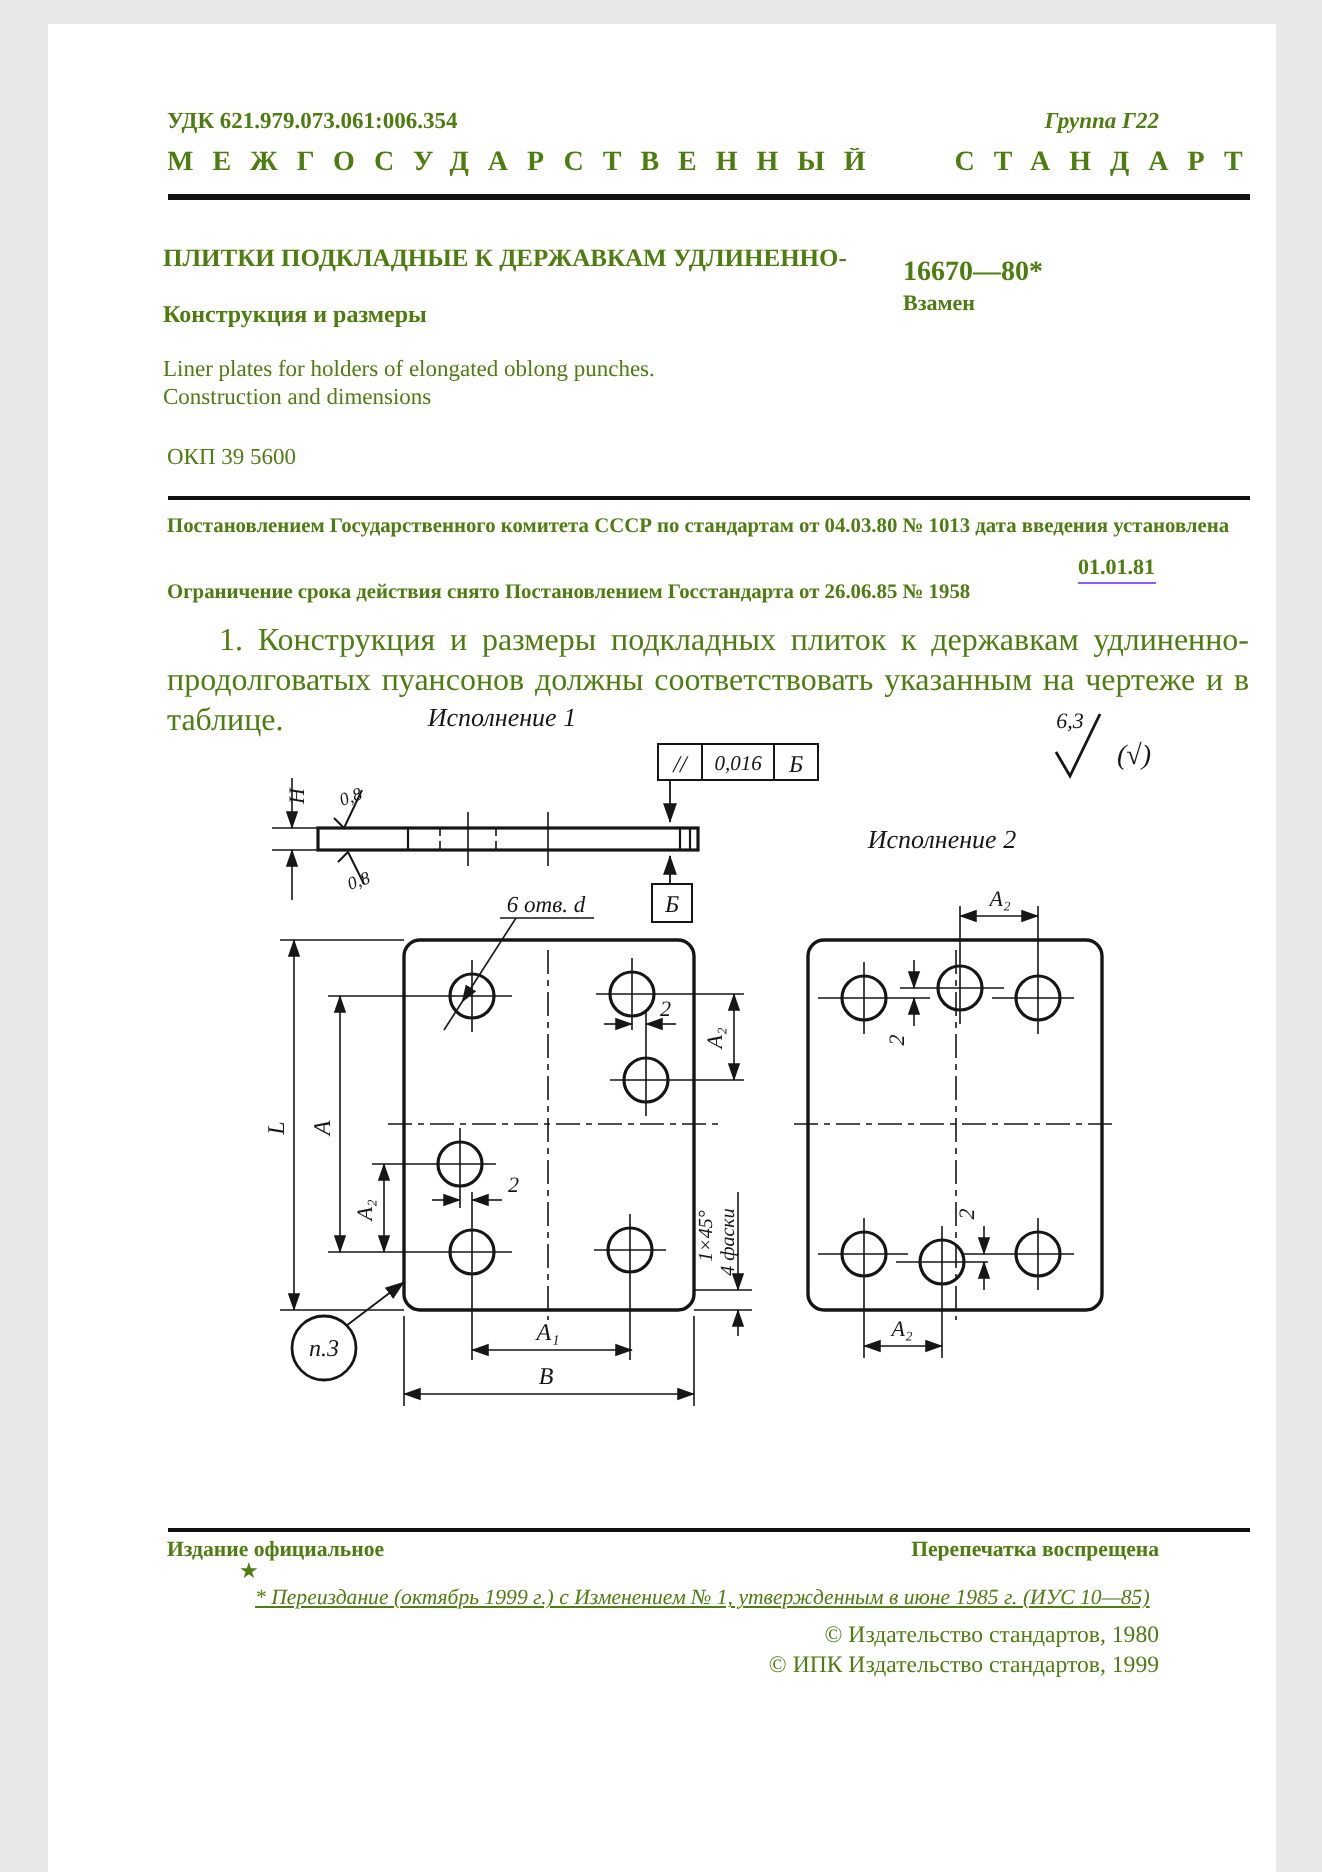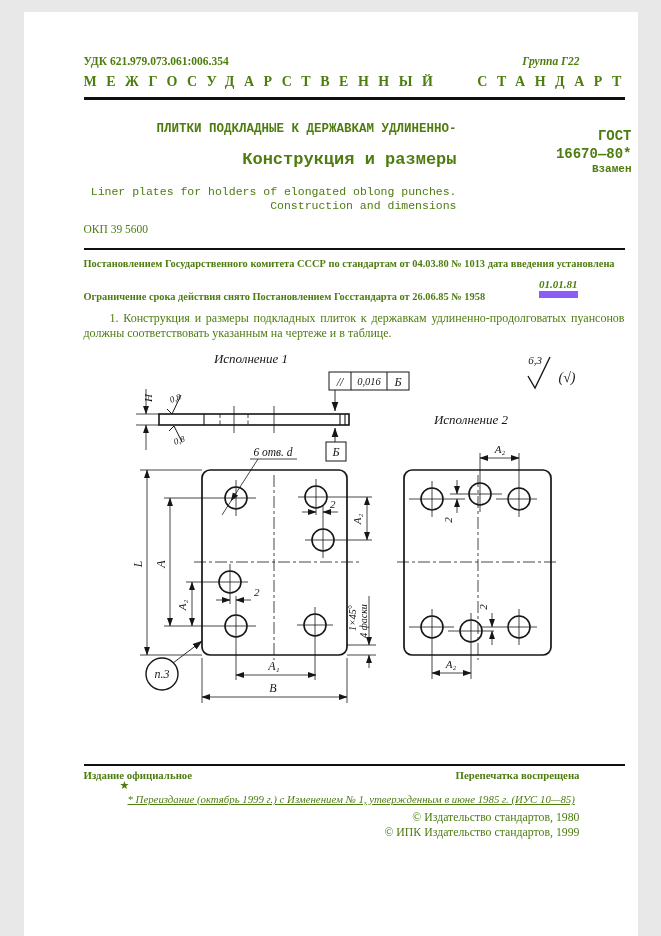--- a/index.html
+++ b/index.html
@@ -5,40 +5,40 @@
   html,body{margin:0;padding:0;background:#e8e8e8;}
   .page{
     position:relative;width:614px;height:936px;margin:12px auto;
     background:#ffffff;color:#4d7c0f;
     font-family:"Liberation Serif", serif;
     overflow:hidden;
   }
   .abs{position:absolute;}
   .b{font-weight:bold;}
   .i{font-style:italic;text-decoration:underline;}
-  .center{text-align:right;font-family:Liberation Mono, monospace;}
+  .center{text-align:left;}
   .rule{position:absolute;background:#101010;}
   .udk{left:60px;top:43px;font-size:11.5px;}
   .group{right:58px;top:43px;font-size:11.5px;font-style:italic;}
   .stdline{left:60px;top:62px;width:545px;font-size:14px;letter-spacing:9.5px;word-spacing:22px;white-space:nowrap;overflow:hidden;text-align:center;}
   .rule-top{left:60px;top:85px;width:541px;height:3px;}
   .titleL{left:58px;top:110px;width:375px;font-size:12.5px;line-height:1.2;}
-  .subtitle{margin-top:13px;font-size:17px;}
+  .subtitle{margin-top:13px;font-size:12px;}
   .en{margin-top:15px;font-size:11.5px;font-weight:normal;line-height:1.2;}
   .gostblk{left:428px;top:116px;width:180px;line-height:1.25;}
   .gost1{font-size:14px;}
   .gost2{font-size:14px;}
   .vzamen{font-size:11px;}
   .gost3{font-size:12.5px;}
   .okp{left:60px;top:211px;font-size:11.5px;}
   .rule-mid{left:60px;top:236px;width:541px;height:2px;}
   .decree1{left:60px;top:246px;width:541px;font-size:10.4px;white-space:nowrap;}
-  .date{right:60px;top:266px;font-size:11px;border-bottom:7px solid #8b5cf6;padding-bottom:1px;font-style:italic;}
+  .date{right:60px;top:266px;font-size:11px;border-bottom:1px solid #8b5cf6;padding-bottom:1px;}
   .decree2{left:60px;top:279px;width:541px;font-size:10.4px;white-space:nowrap;}
-  .para{left:60px;top:299px;width:541px;font-size:12px;line-height:1.25;text-align:justify;text-indent:26px;}
+  .para{left:60px;top:299px;width:541px;font-size:16px;line-height:1.25;text-align:justify;text-indent:26px;}
   svg text{font-family:"Liberation Serif", serif;font-style:italic;fill:#161616;}
   .rule-bot{left:60px;top:752px;width:541px;height:2px;}
   .official{left:60px;top:757px;font-size:10.8px;}
   .noreprint{right:58px;top:757px;font-size:10.8px;}
   .star{left:96px;top:767px;font-size:11px;}
   .reissue{left:104px;top:781px;width:500px;font-size:10.8px;}
   .copy1{right:58px;top:798px;font-size:11.8px;}
   .copy2{right:58px;top:813px;font-size:11.8px;}
 </style>
 </head>
@@ -53,21 +53,20 @@
 
   <div class="abs titleL center b">
     <div>ПЛИТКИ ПОДКЛАДНЫЕ К ДЕРЖАВКАМ УДЛИНЕННО-</div>
     <div class="subtitle">Конструкция и размеры</div>
     <div class="en">
       <div>Liner plates for holders of elongated oblong punches.</div>
       <div>Construction and dimensions</div>
     </div>
   </div>
   <div class="abs gostblk center b">
-    <div class="gost1">ГОСТ</div>
     <div class="gost2">16670—80*</div>
     <div class="vzamen">Взамен</div>
   </div>
   <div class="abs okp">ОКП 39 5600</div>
   <div class="rule rule-mid"></div>
 
   <div class="abs decree1 b">Постановлением Государственного комитета СССР по стандартам от 04.03.80 № 1013 дата введения установлена</div>
   <div class="abs date b">01.01.81</div>
   <div class="abs decree2 b">Ограничение срока действия снято Постановлением Госстандарта от 26.06.85 № 1958</div>
 

